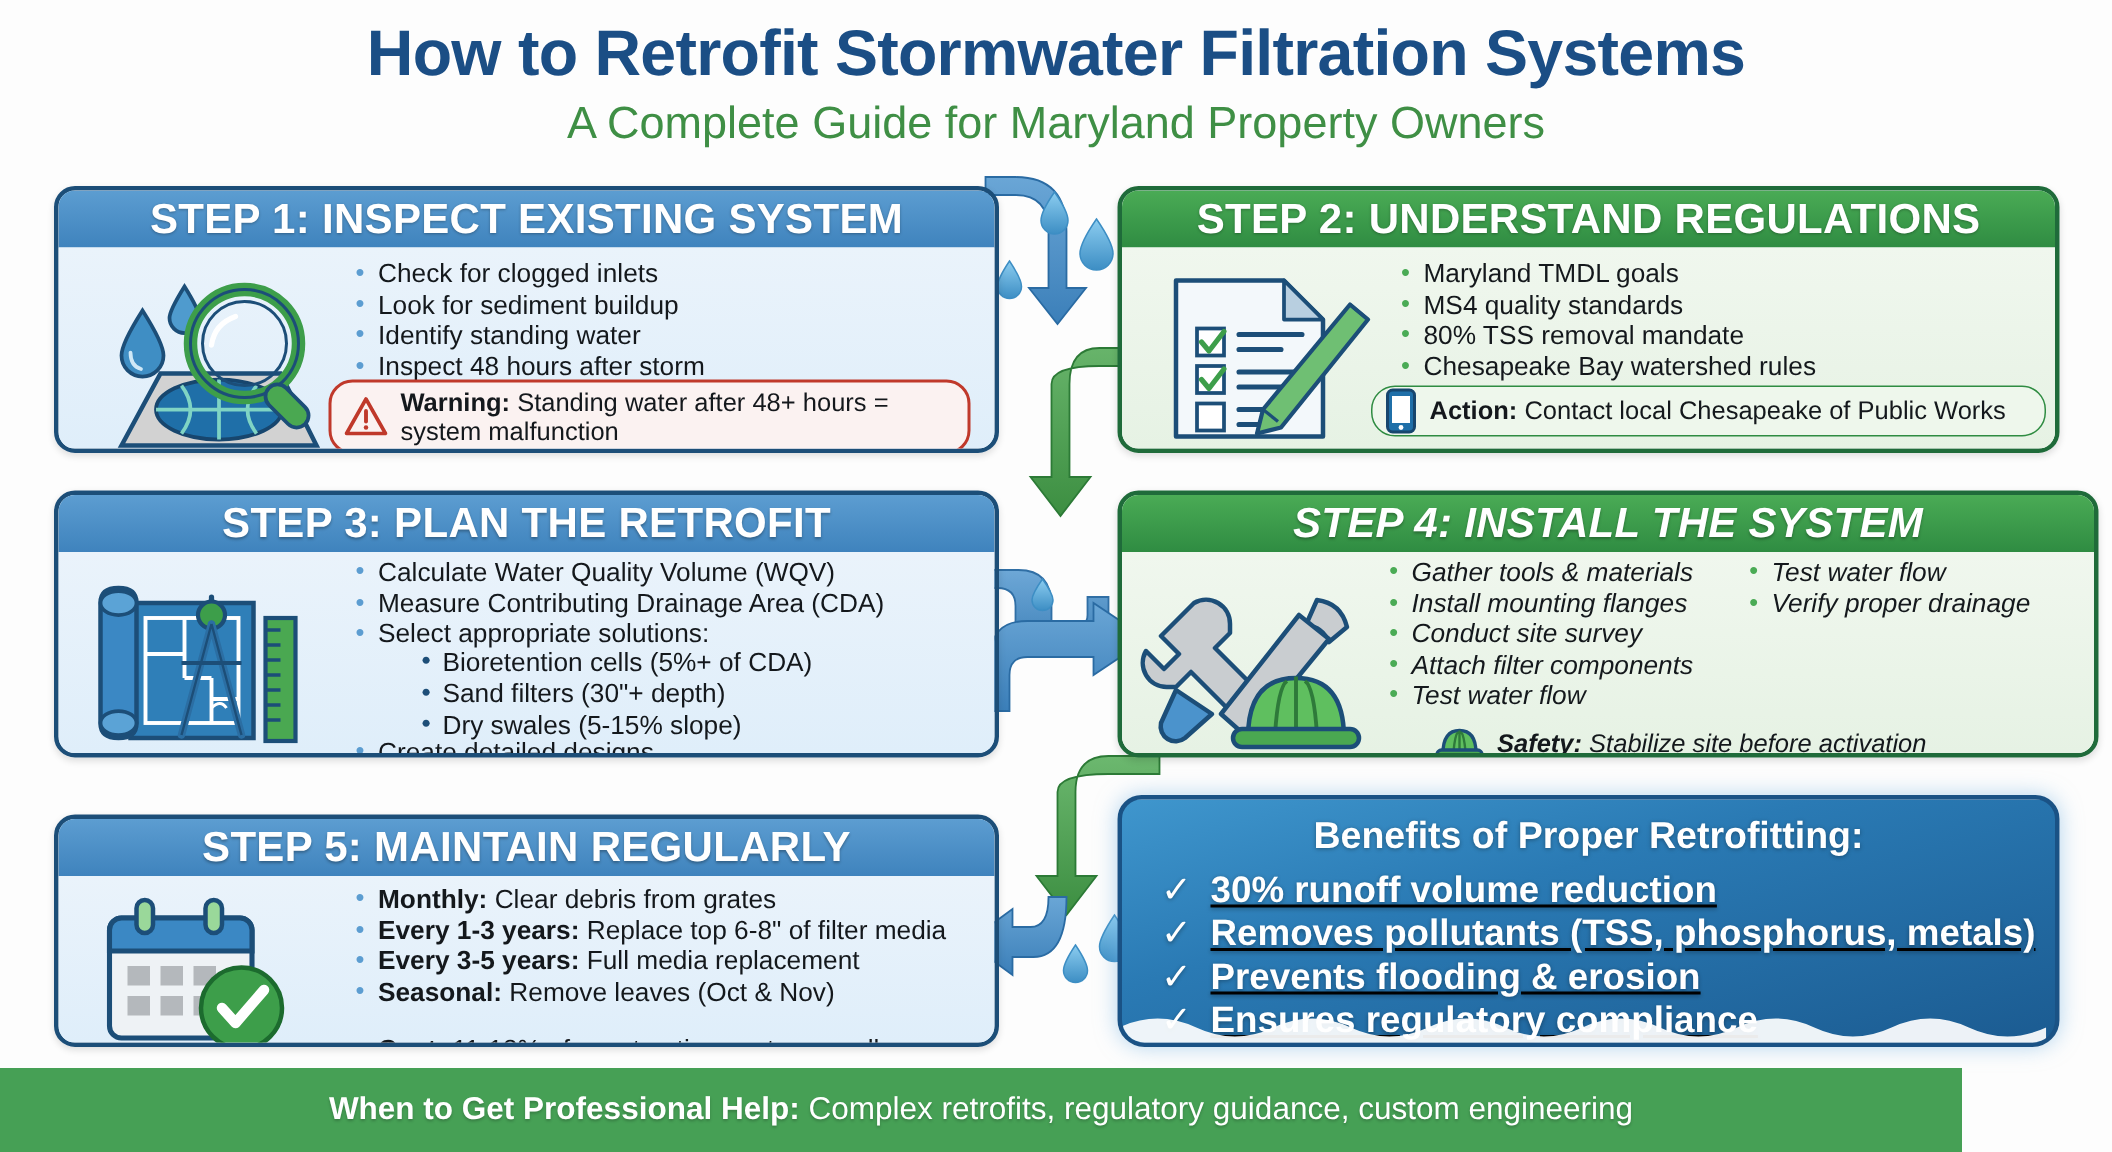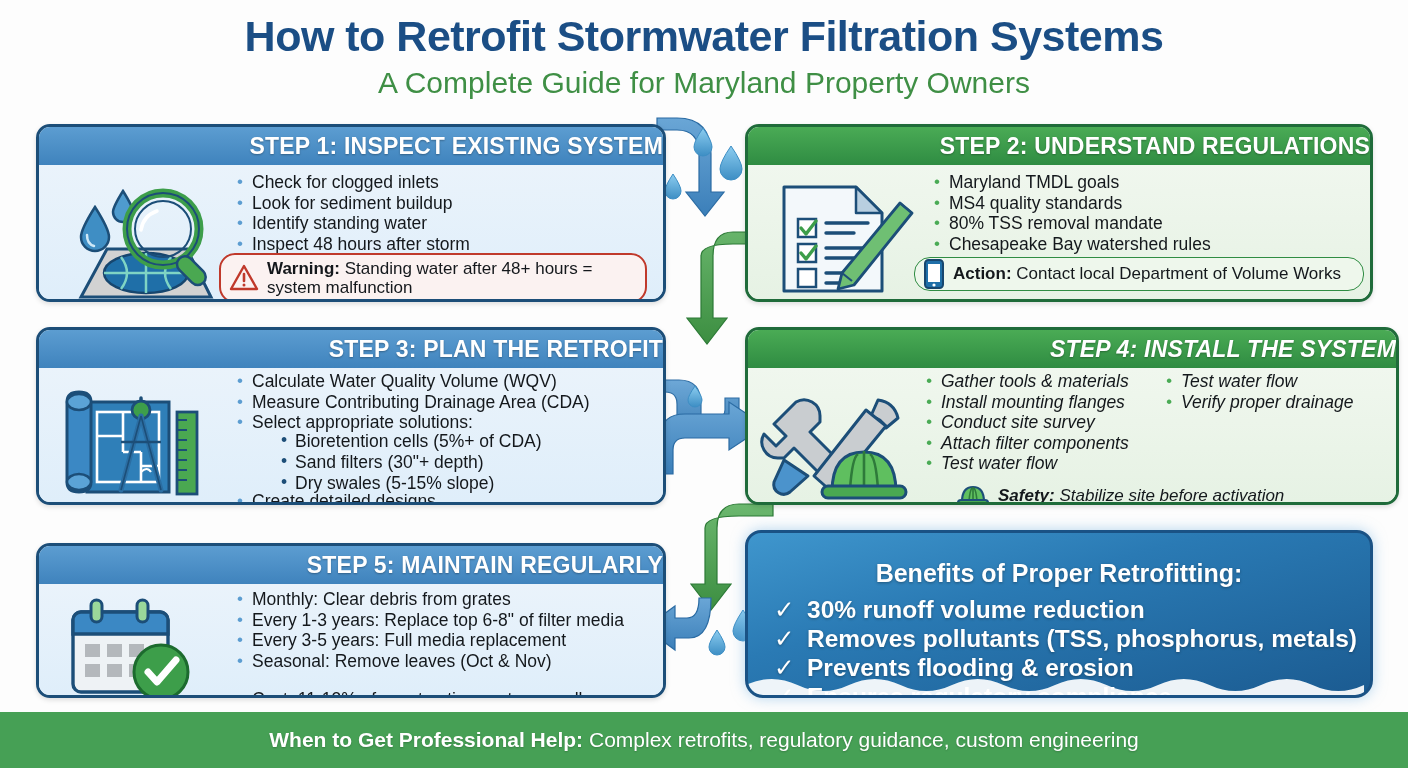--- a/index.html
+++ b/index.html
@@ -26,22 +26,22 @@
 
   
   .card {
     position: absolute;
     border: 3px solid #1c4e78;
     border-radius: 14px;
     overflow: hidden;
     box-shadow: 0 2px 5px rgba(0,0,0,0.13);
   }
   .card .hdr {
-    height: 38px; line-height: 38px; text-align: right;
-    font-size: 23px; font-weight: bold; color: #ffffff;
+    height: 38px; line-height: 38px; text-align: center;
+    font-size: 28px; font-weight: bold; color: #ffffff;
     letter-spacing: 0.2px;
     text-shadow: 0 1px 2px rgba(0,0,0,0.30);
   }
   .card .body { position: relative; height: calc(100% - 38px); }
 
   .card.blue { border-color: #1c4e78; }
   .card.blue .hdr { background: linear-gradient(180deg,#5c9dd1 0%,#3f83bd 100%); }
   .card.blue .body { background: linear-gradient(180deg,#eaf3fb 0%,#dfeefa 100%); }
 
   .card.green { border-color: #1f6b3a; }
@@ -62,21 +62,21 @@
   .blue-bul li::before { color: #5c9dd1; }
   .green-bul li::before { color: #4aab55; }
   .sub-bullets { list-style: none; margin-left: 22px; }
   .sub-bullets li {
     position: relative; padding-left: 14px;
     font-size: 17.5px; color: #14181c; line-height: 1.14; margin-bottom: 1px;
   }
   .sub-bullets li::before {
     content: "\2022"; position: absolute; left: 0; top: -1px; color: #1d4e78;
   }
-  .bullets b, .sub-bullets b { font-weight: normal; }
+  .bullets b, .sub-bullets b { font-weight: bold; }
 
   
   .notebox {
     position: absolute; display: flex; align-items: center; gap: 8px;
     border-radius: 16px; padding: 4px 12px 4px 8px;
     font-size: 17px; line-height: 1.12; color: #14181c;
   }
   .notebox.warn { border: 2px solid #c0392b; background: #fbf2f1; }
   .notebox.action { border: 1.6px solid #2f8c42; background: #eef7ec; }
   .notebox.safety { background: transparent; border: none; }
@@ -86,37 +86,37 @@
   #benefits {
     position: absolute;
     border: 3px solid #1a5285;
     border-radius: 16px 16px 18px 18px;
     background: linear-gradient(165deg,#3f96cd 0%,#2a7ab4 38%,#1b5b91 100%);
     box-shadow: 0 0 14px rgba(120,180,225,0.55);
     overflow: hidden;
   }
   #benefits .btitle {
     text-align: center; color: #fff; font-weight: bold;
-    font-size: 25px; margin-top: 26px;
+    font-size: 25px; margin-top: 10px;
     text-shadow: 0 1px 3px rgba(0,0,0,0.35);
   }
-  #benefits ul { list-style: none; margin: 7px 0 0 26px; }
+  #benefits ul { list-style: none; margin: 7px 0 0 26px; text-decoration: underline; }
   #benefits li {
     color: #ffffff; font-weight: bold; font-size: 24.5px;
     line-height: 1.19; position: relative; padding-left: 33px;
     text-shadow: 0 1px 3px rgba(0,0,0,0.33);
   }
   #benefits li::before {
     content: "\2713"; position: absolute; left: 0; top: 0; font-weight: normal;
   }
   .wave { position: absolute; left: -2px; bottom: -2px; width: 100%; }
 
   
   #footer {
-    position: absolute; left: 0; bottom: 0; width: 1408px; height: 56px;
+    position: absolute; left: 0; bottom: 0; width: 1308px; height: 56px;
     background: #46a055; display: flex; align-items: center; justify-content: center;
   }
   #footer .ftxt {
     color: #ffffff; font-size: 21px;
     text-shadow: 0 1px 2px rgba(0,0,0,0.22);
   }
   #footer .ftxt b { font-weight: bold; }
 
   svg { display: block; overflow: visible; }
   .icon-wrap { position: absolute; }
@@ -224,21 +224,21 @@
         <li>MS4 quality standards</li>
         <li>80% TSS removal mandate</li>
         <li>Chesapeake Bay watershed rules</li>
       </ul>
       <div class="notebox action" style="left:166px;top:92px;width:450px;height:34px;">
         <svg width="22" height="30" viewBox="0 0 22 30" style="flex:0 0 auto;">
           <rect x="2" y="1" width="18" height="28" rx="3.5" fill="#1f6fa8" stroke="#17466e" stroke-width="2"></rect>
           <rect x="5" y="5" width="12" height="18" fill="#ffffff"></rect>
           <circle cx="11" cy="26" r="1.6" fill="#ffffff"></circle>
         </svg>
-        <div><b>Action:</b><span> Contact local Department of Volume Works</span></div>
+        <div><b>Action:</b><span> Contact local Chesapeake of Public Works</span></div>
       </div>
     </div>
   </div>
 
   <div class="card blue" style="left:36px;top:327px;width:630px;height:178px;">
     <div class="hdr">STEP 3: PLAN THE RETROFIT</div>
     <div class="body">
       <div class="icon-wrap" style="left:20px;top:16px;">
         <svg width="160" height="116" viewBox="0 0 160 116">
           <rect x="28" y="18" width="82" height="90" fill="#2f7fb8" stroke="#1c4e78" stroke-width="3"></rect>

